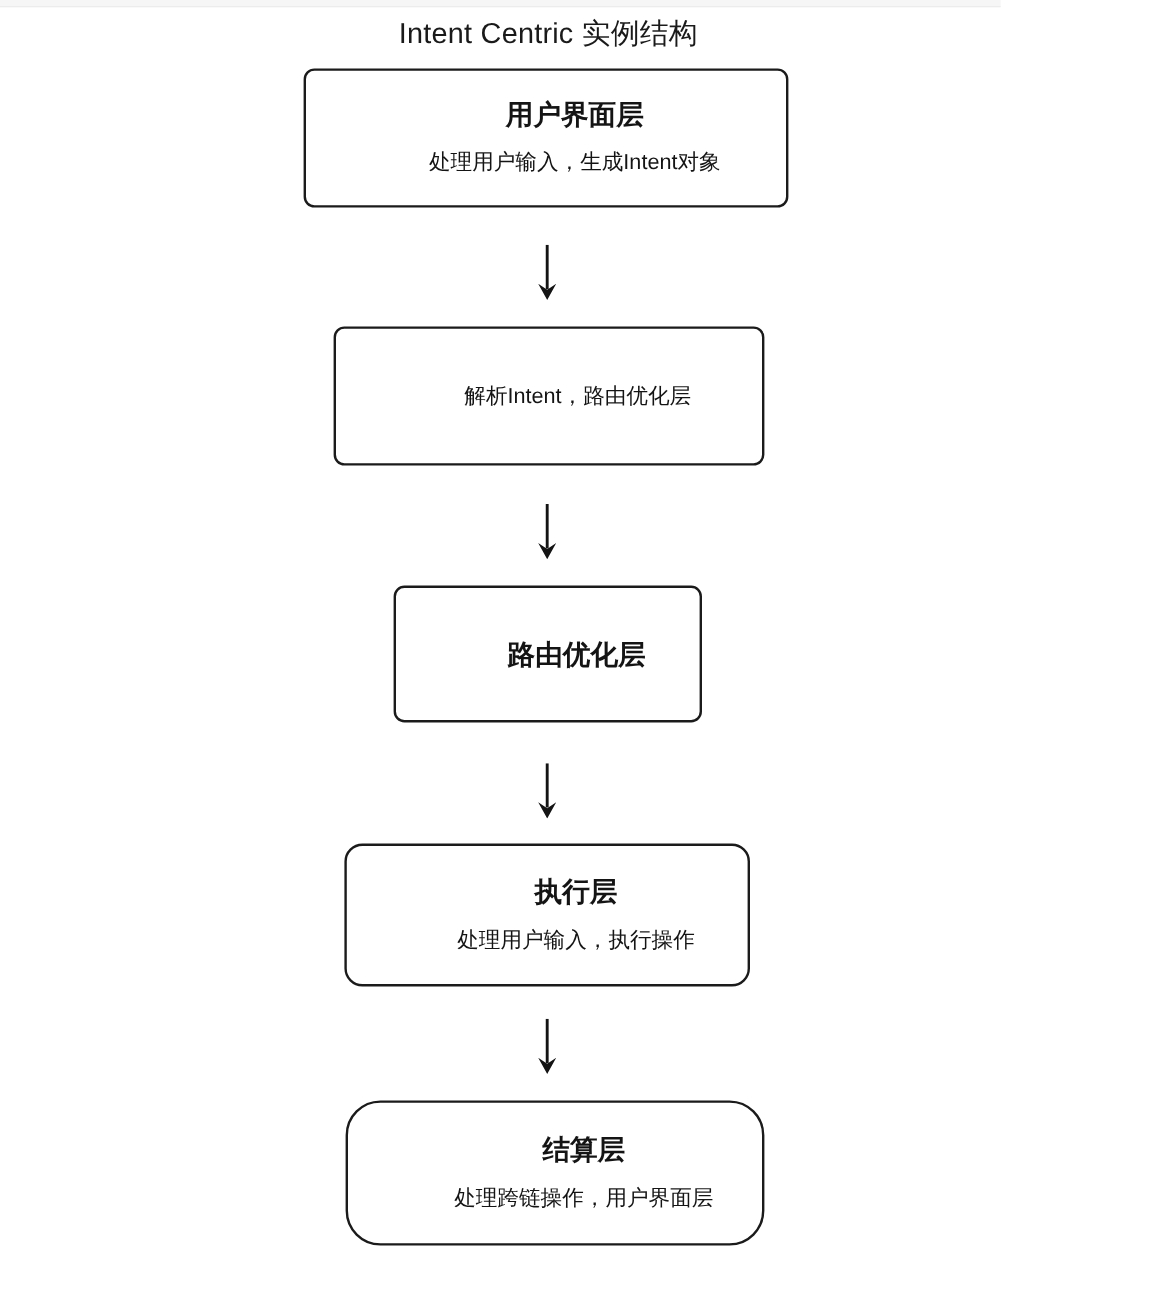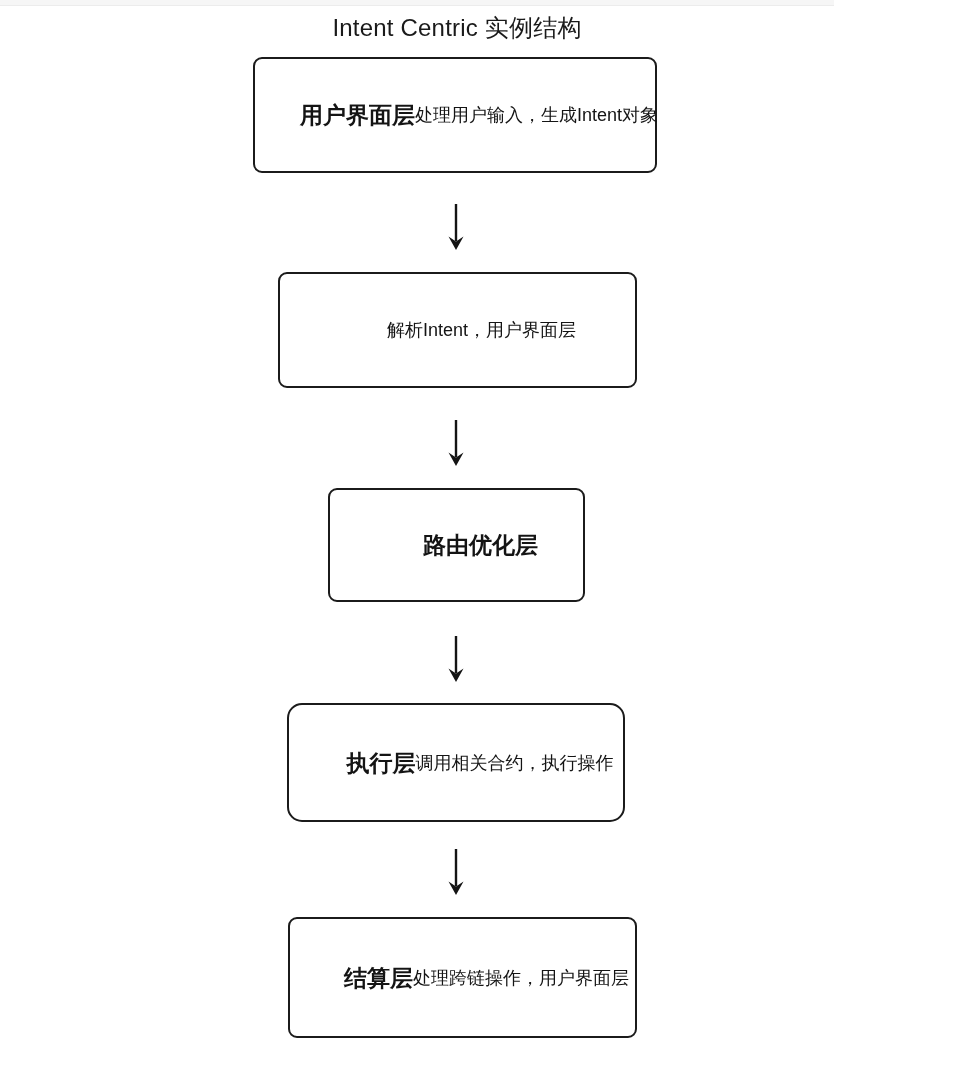--- a/index.html
+++ b/index.html
@@ -30,33 +30,33 @@
     color: #1a1a1a;
     letter-spacing: 0.2px;
   }
   .node {
     position: absolute;
     box-sizing: border-box;
     border: 2px solid #1b1b1b;
     border-radius: 9px;
     background: #ffffff;
     display: flex;
-    flex-direction: row;
+    flex-direction: column;
     align-items: center;
     justify-content: center;
     text-align: right;
     padding-left: 48px;
   }
   .node-title { font-size: 23px; font-weight: 700; line-height: 40px; white-space: nowrap; }
   .node-desc  { font-size: 18px; font-weight: 400; line-height: 40px; white-space: nowrap; }
   .n1 { left: 253px; top:  57px; width: 404px; height: 116px; }
   .n2 { left: 278px; top: 272px; width: 359px; height: 116px; }
   .n3 { left: 328px; top: 488px; width: 257px; height: 114px; }
   .n4 { left: 287px; top: 703px; width: 338px; height: 119px; border-radius: 15px; }
-  .n5 { left: 288px; top: 917px; width: 349px; height: 121px; }
+  .n5 { left: 288px; top: 917px; width: 349px; height: 121px; border-radius: 29px; }
   .arrow { position: absolute; width: 20px; height: 46px; }
   .a1 { left: 446px; top: 204px; }
   .a2 { left: 446px; top: 420px; }
   .a3 { left: 446px; top: 636px; }
   .a4 { left: 446px; top: 849px; }
   .arrow svg { display: block; width: 100%; height: 100%; }
 </style>
 </head>
 <body>
 
@@ -72,21 +72,21 @@
   </div>
 
   <div class="arrow a1">
     <svg viewBox="0 0 20 46" xmlns="http://www.w3.org/2000/svg">
       <line x1="10" y1="0" x2="10" y2="37" stroke="#141414" stroke-width="2.4"></line>
       <path d="M10 46 L2.5 32.5 L10 37.5 L17.5 32.5 Z" fill="#141414"></path>
     </svg>
   </div>
 
   <div class="node n2">
-    <div class="node-desc">解析Intent，用户界面层</div>
+    <div class="node-desc">解析Intent，路由优化层</div>
   </div>
 
   <div class="arrow a2">
     <svg viewBox="0 0 20 46" xmlns="http://www.w3.org/2000/svg">
       <line x1="10" y1="0" x2="10" y2="37" stroke="#141414" stroke-width="2.4"></line>
       <path d="M10 46 L2.5 32.5 L10 37.5 L17.5 32.5 Z" fill="#141414"></path>
     </svg>
   </div>
 
   <div class="node n3">
@@ -95,21 +95,21 @@
 
   <div class="arrow a3">
     <svg viewBox="0 0 20 46" xmlns="http://www.w3.org/2000/svg">
       <line x1="10" y1="0" x2="10" y2="37" stroke="#141414" stroke-width="2.4"></line>
       <path d="M10 46 L2.5 32.5 L10 37.5 L17.5 32.5 Z" fill="#141414"></path>
     </svg>
   </div>
 
   <div class="node n4">
     <div class="node-title">执行层</div>
-    <div class="node-desc">调用相关合约，执行操作</div>
+    <div class="node-desc">处理用户输入，执行操作</div>
   </div>
 
   <div class="arrow a4">
     <svg viewBox="0 0 20 46" xmlns="http://www.w3.org/2000/svg">
       <line x1="10" y1="0" x2="10" y2="37" stroke="#141414" stroke-width="2.4"></line>
       <path d="M10 46 L2.5 32.5 L10 37.5 L17.5 32.5 Z" fill="#141414"></path>
     </svg>
   </div>
 
   <div class="node n5">

